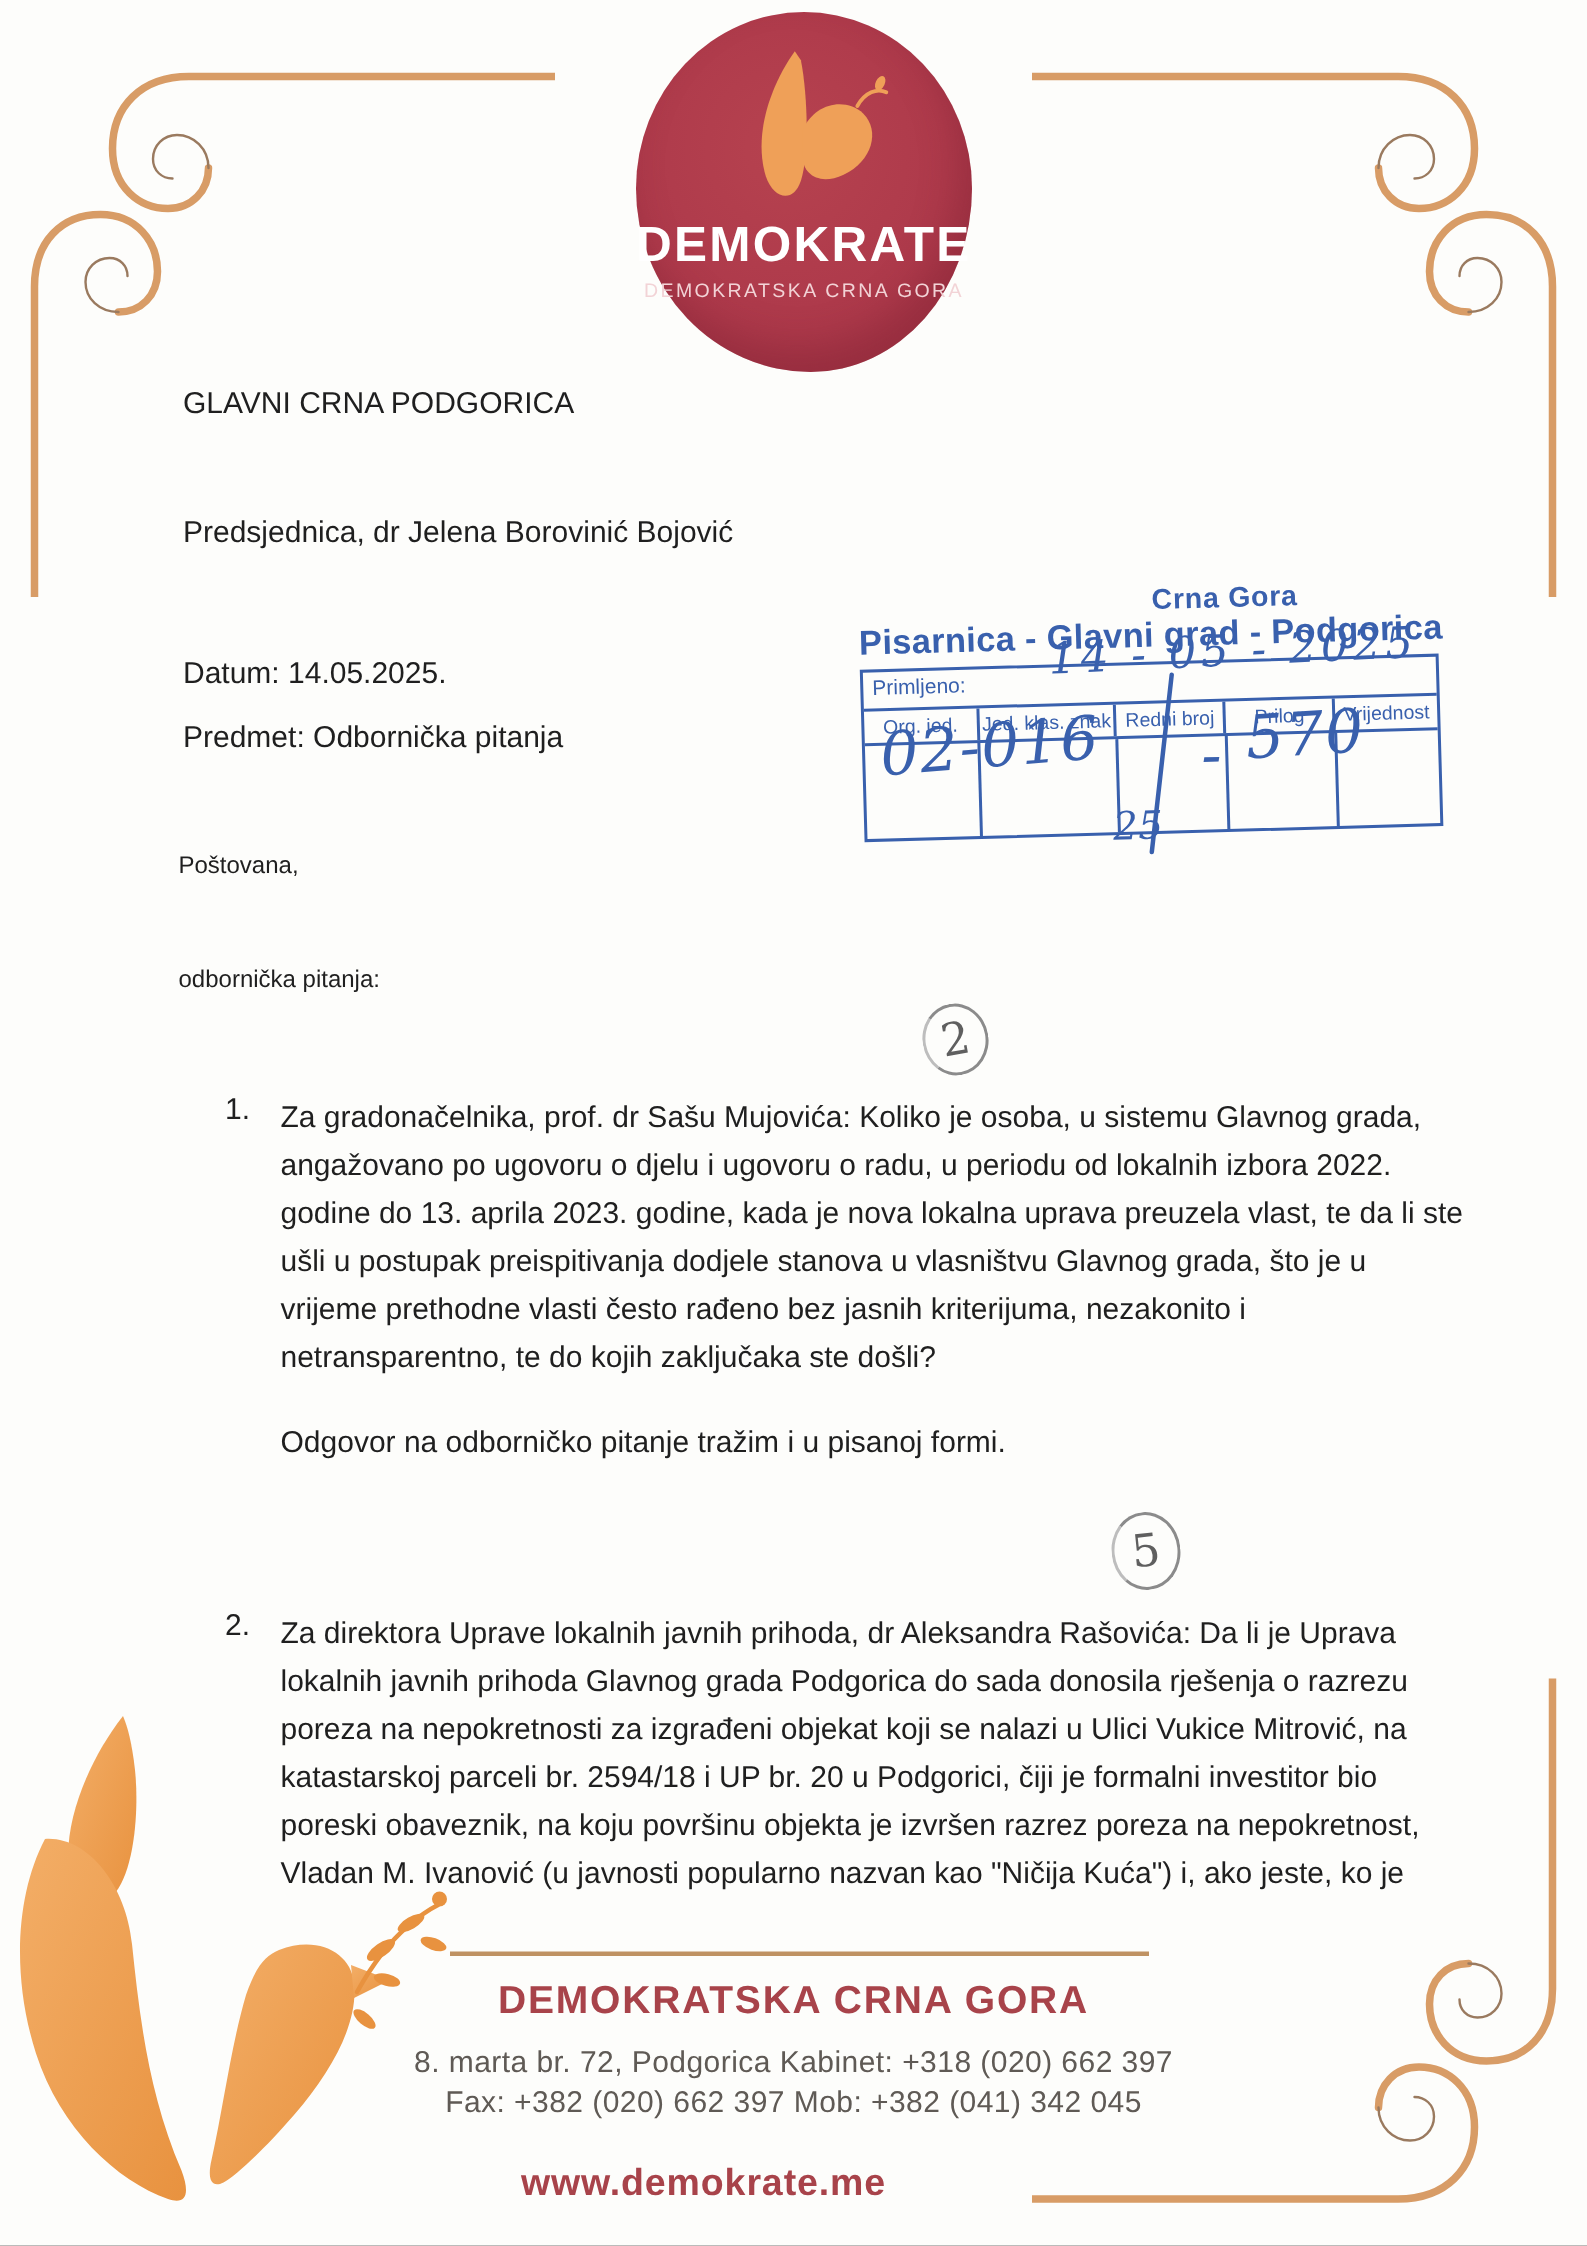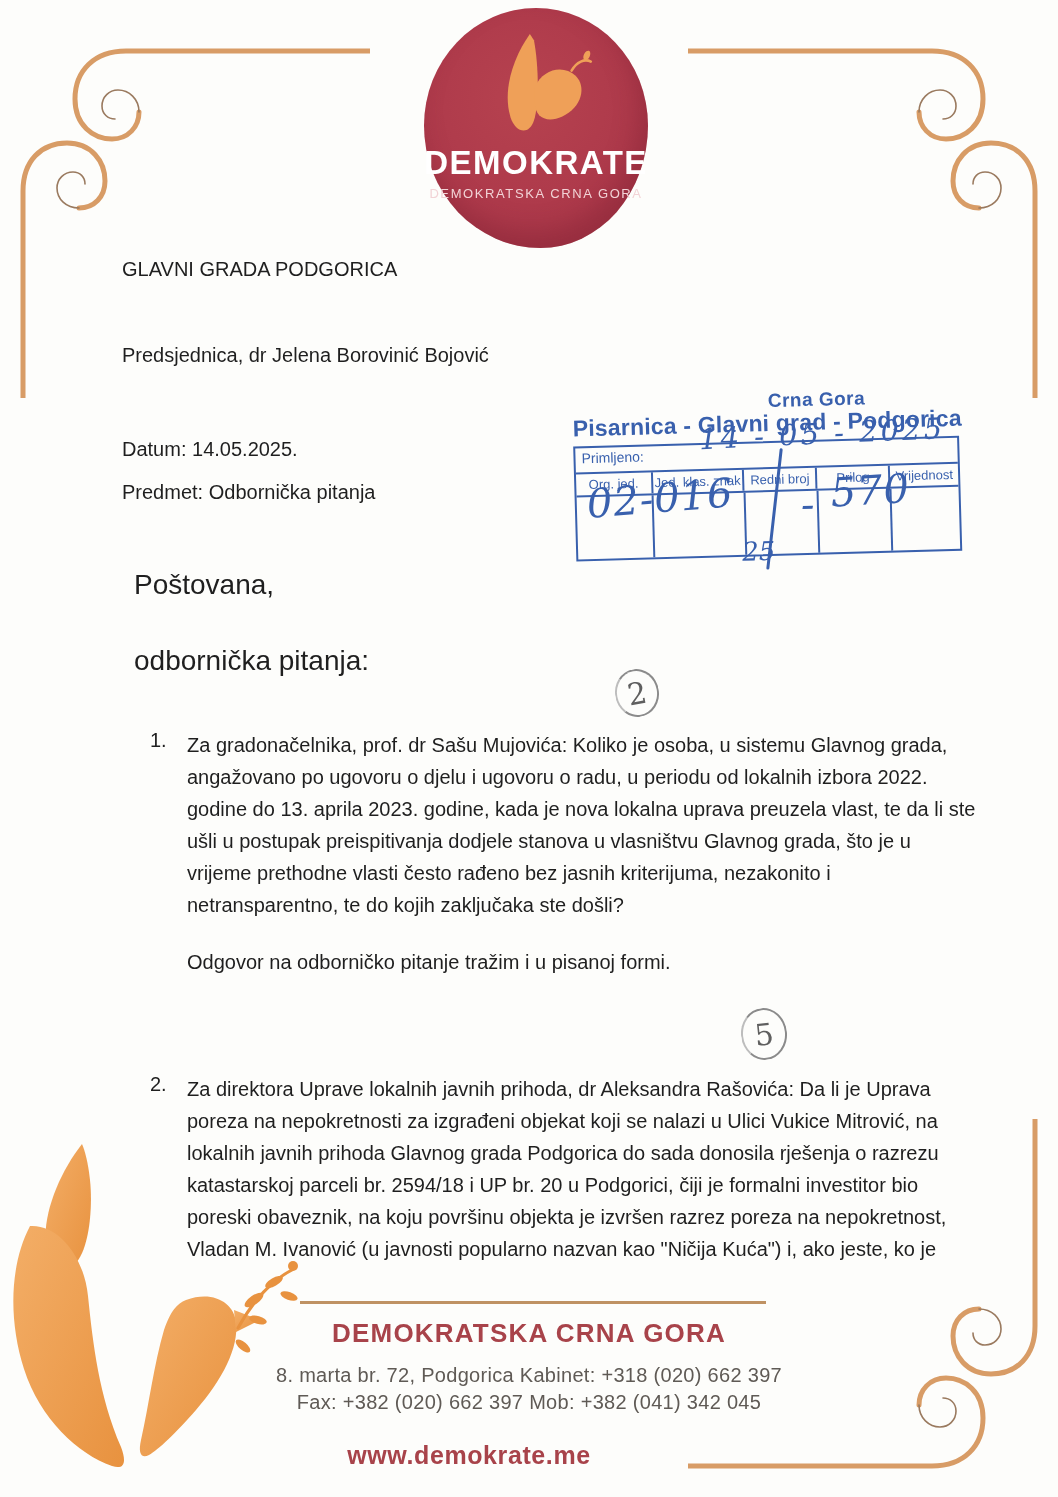--- a/index.html
+++ b/index.html
@@ -11,21 +11,21 @@
   .orn-tl{left:10px;top:38px;}
   .orn-tr{right:10px;top:38px;transform:scaleX(-1);}
   .orn-br{right:10px;bottom:18px;transform:scale(-1,-1);}
 
   
   .logo{position:absolute;left:424px;top:8px;width:224px;height:240px;
         background:radial-gradient(circle at 45% 38%, #b6424f 0%, #ae3a4b 55%, #a33446 100%);
         border-radius:50% 50% 48% 52% / 49% 49% 51% 51%;
         box-shadow:inset -8px -16px 24px rgba(120,30,45,.35);}
   .logo-bird{position:absolute;left:58px;top:20px;width:112px;height:122px;}
-  .logo-name{position:absolute;left:0;right:0;top:136px;text-align:center;color:#fff;
+  .logo-name{position:absolute;left:0;right:0;top:136px;color:#fff;
              font-size:33px;font-weight:700;letter-spacing:1.5px;}
   .logo-sub{position:absolute;left:0;right:0;top:178px;text-align:center;color:#f2d3d6;
             font-size:13px;letter-spacing:1.6px;}
 
   
   .tline{position:absolute;left:122px;font-size:20px;white-space:nowrap;}
 
   
   .stamp{position:absolute;left:574px;top:390px;width:394px;color:#2b55a8;
          transform:rotate(-1.6deg);opacity:.93;}
@@ -41,21 +41,21 @@
   .hw{position:absolute;font-family:"DejaVu Serif",serif;font-style:italic;color:#2b55a8;white-space:nowrap;}
   .hw-date{top:28px;left:126px;font-size:29px;letter-spacing:3px;transform:rotate(-1deg);}
   .hw-org{top:82px;left:12px;font-size:40px;letter-spacing:1px;transform:rotate(-3deg);}
   .hw-sep{top:92px;left:226px;font-size:40px;}
   .hw-prilog{top:80px;left:256px;font-size:40px;letter-spacing:1px;transform:rotate(-2deg);}
   .hw-year{top:146px;left:166px;font-size:26px;}
   .hw-slash{position:absolute;top:58px;left:198px;width:3px;height:122px;background:#2b55a8;
             border-radius:2px;transform:rotate(8deg);}
 
   
-  .body-line{position:absolute;left:134px;font-size:28px;white-space:nowrap;}
+  .body-line{position:absolute;left:119px;font-size:16px;white-space:nowrap;}
   .qnum{position:absolute;left:150px;font-size:20px;}
   .qbody{position:absolute;left:187px;}
   .ql{font-size:20px;line-height:32px;white-space:nowrap;}
   .bold{font-weight:400;}
 
   
   .mark{position:absolute;border:2.5px solid #8b8b8b;border-radius:50%;color:#5f5f5f;
         font-family:"DejaVu Serif",serif;display:flex;align-items:center;justify-content:center;
         font-size:30px;background:transparent;}
   .mark2{left:615px;top:669px;width:40px;height:44px;transform:rotate(-10deg);border-left-color:#bdbdbd;}
@@ -100,21 +100,21 @@
     <svg class="logo-bird" viewBox="0 0 110 120">
       <path d="M47,6 C30,30 20,62 28,88 C33,103 46,106 51,91 C57,72 55,32 51,12 Z" fill="#efa058"></path>
       <path d="M52,58 C60,40 80,36 92,47 C103,58 98,78 79,87 C64,94 52,88 52,74 Z" fill="#efa058"></path>
       <path d="M88,42 C93,33 101,30 107,33" fill="none" stroke="#efa058" stroke-width="2.5" stroke-linecap="round"></path>
       <ellipse cx="103" cy="27" rx="3" ry="5" transform="rotate(25 103 27)" fill="#efa058"></ellipse>
     </svg>
     <div class="logo-name">DEMOKRATE</div>
     <div class="logo-sub">DEMOKRATSKA CRNA GORA</div>
   </div>
 
-  <div class="tline" style="top:258px">GLAVNI GRADA PODGORICA</div>
+  <div class="tline" style="top:258px">GLAVNI CRNA PODGORICA</div>
   <div class="tline" style="top:344px">Predsjednica, dr Jelena Borovinić Bojović</div>
 
   <div class="tline" style="top:438px">Datum: 14.05.2025.</div>
   <div class="tline" style="top:481px">Predmet: Odbornička pitanja</div>
 
   <div class="stamp">
     <div class="st-country">Crna Gora</div>
     <div class="st-office">Pisarnica - Glavni grad - Podgorica</div>
     <div class="st-table">
       <div class="st-prim">Primljeno:</div>
@@ -166,22 +166,22 @@
 
   <div class="mark mark5">
     <span>5</span>
   </div>
 
   <div class="qnum" style="top:1073px">2.</div>
   <div class="qbody" style="top:1073px">
     <div class="ql">
       <span class="bold">Za direktora Uprave lokalnih javnih prihoda, dr Aleksandra Rašovića:</span><span>  Da li je Uprava</span>
     </div>
+    <div class="ql">lokalnih javnih prihoda Glavnog grada Podgorica do sada donosila rješenja o razrezu</div>
     <div class="ql">poreza na nepokretnosti za izgrađeni objekat koji se nalazi u Ulici Vukice Mitrović, na</div>
-    <div class="ql">lokalnih javnih prihoda Glavnog grada Podgorica do sada donosila rješenja o razrezu</div>
     <div class="ql">katastarskoj parceli br. 2594/18 i UP br. 20 u Podgorici, čiji je formalni investitor bio</div>
     <div class="ql">poreski obaveznik, na koju površinu objekta je izvršen razrez poreza na nepokretnost,</div>
     <div class="ql">Vladan M. Ivanović (u javnosti popularno nazvan kao "Ničija Kuća") i, ako jeste, ko je</div>
   </div>
 
   <svg class="dove" viewBox="0 0 302 384">
     <defs>
       <linearGradient id="dg" x1="0" y1="0" x2="1" y2="1">
         <stop offset="0" stop-color="#f3ae67"></stop>
         <stop offset="1" stop-color="#e8923f"></stop>

